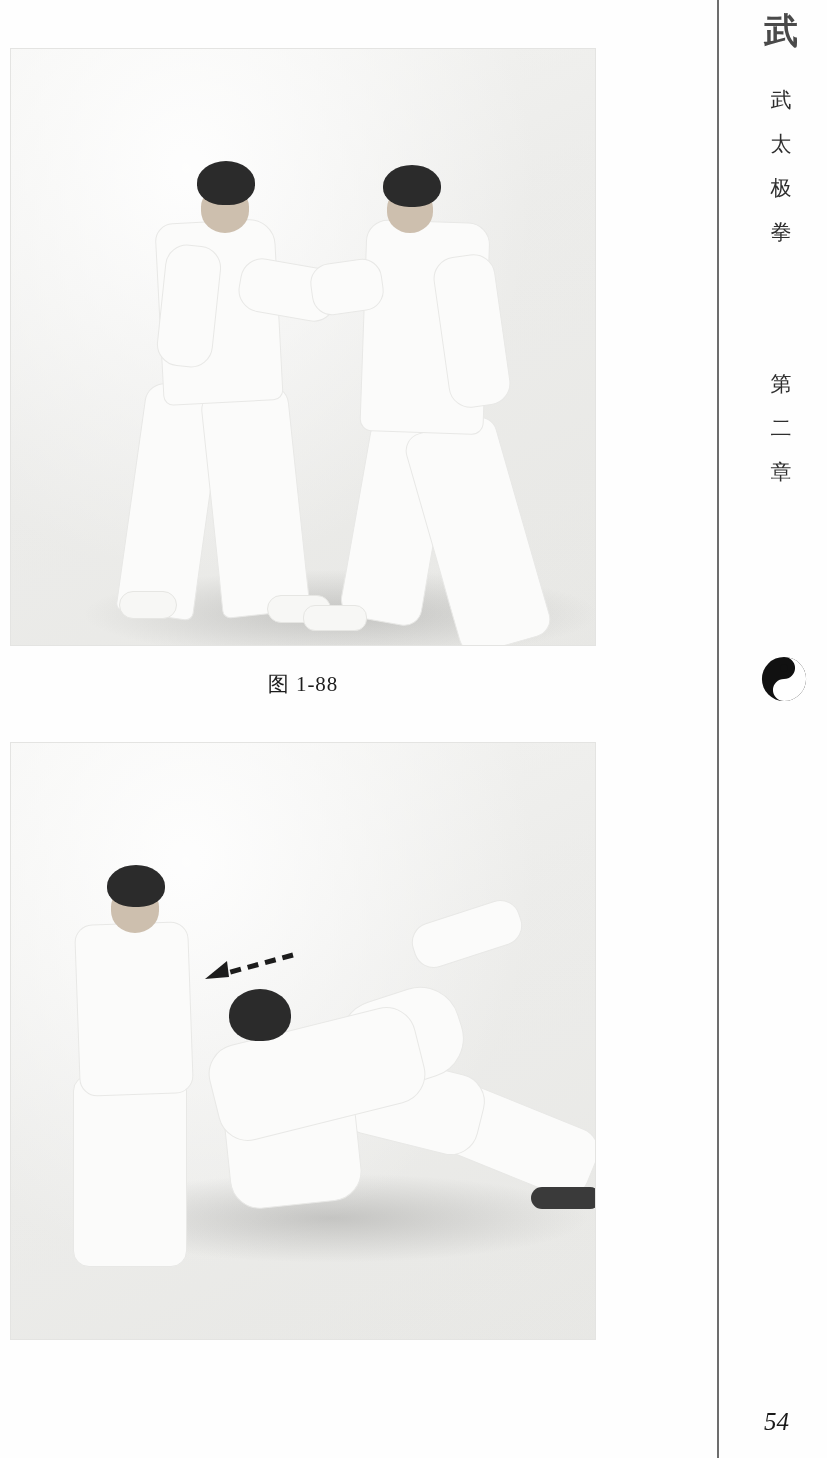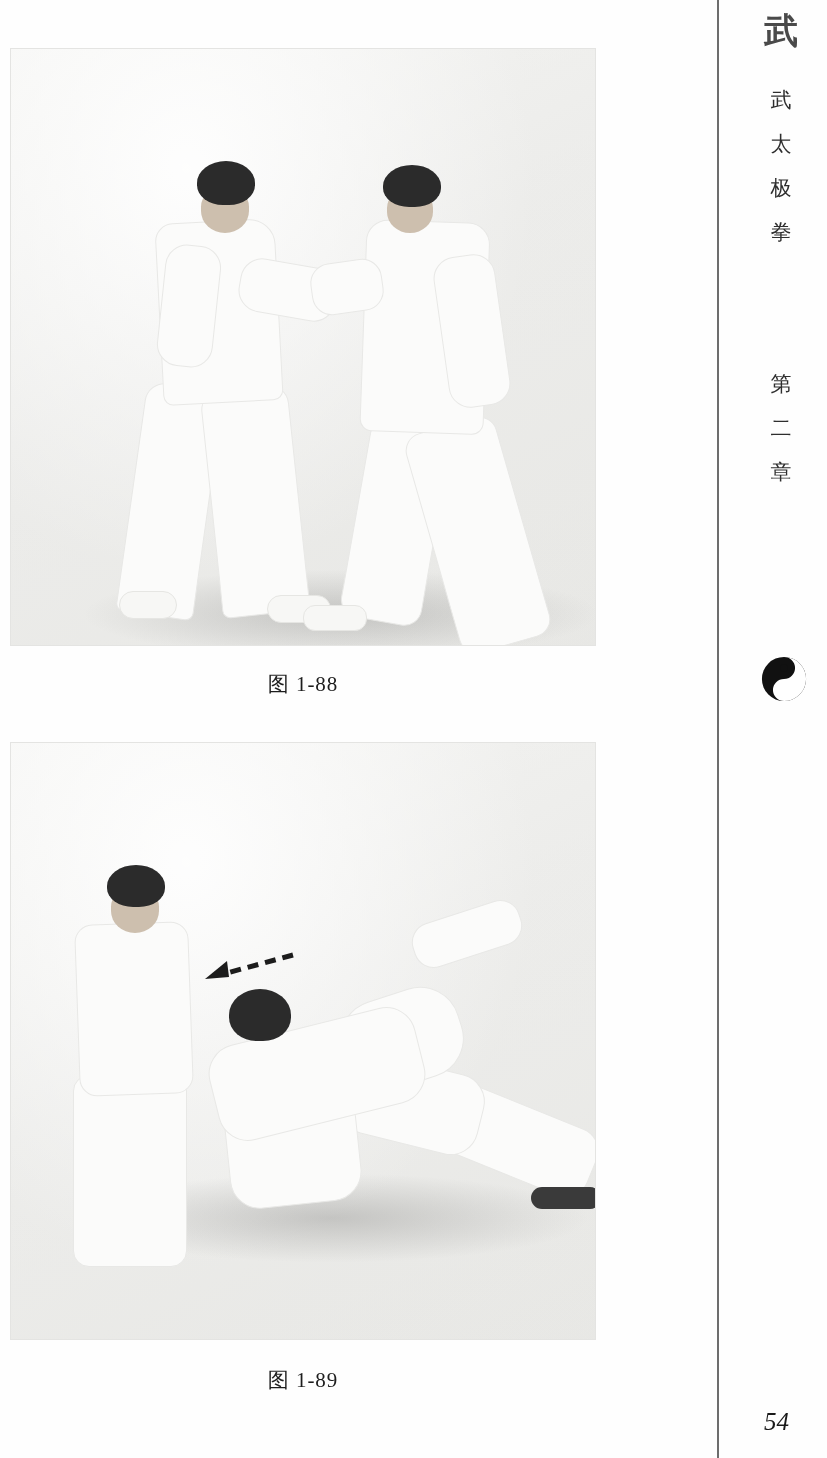--- a/index.html
+++ b/index.html
@@ -237,21 +237,20 @@
       <div class="fg cloth" id="p2b-torso"></div>
       <div class="fg cloth" id="p2b-arm"></div>
       <div class="fg hair" id="p2b-head"></div>
       <div class="fg" id="p2b-shoe"></div>
 
       <svg class="arrow-dash" viewBox="0 0 96 30">
         <line x1="92" y1="4" x2="26" y2="22" stroke="#1c1c1c" stroke-width="5" stroke-dasharray="11 7"></line>
         <polygon points="4,28 26,10 28,26" fill="#1c1c1c"></polygon>
       </svg>
     </div>
-    <div class="caption">图 1-89</div>
   </div>
 
   <div class="side-rail">
     <div class="rail-divider"></div>
 
     <div class="rail-logo">武</div>
 
     <div class="rail-title">
       <div>武</div>
       <div>太</div>

